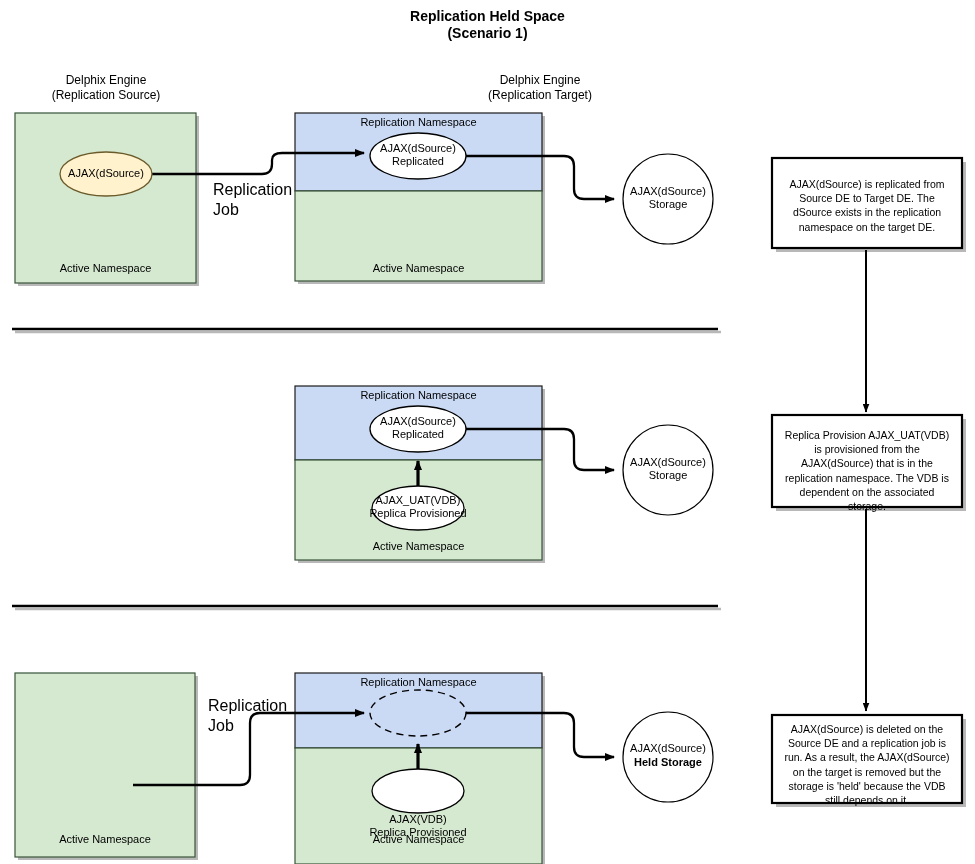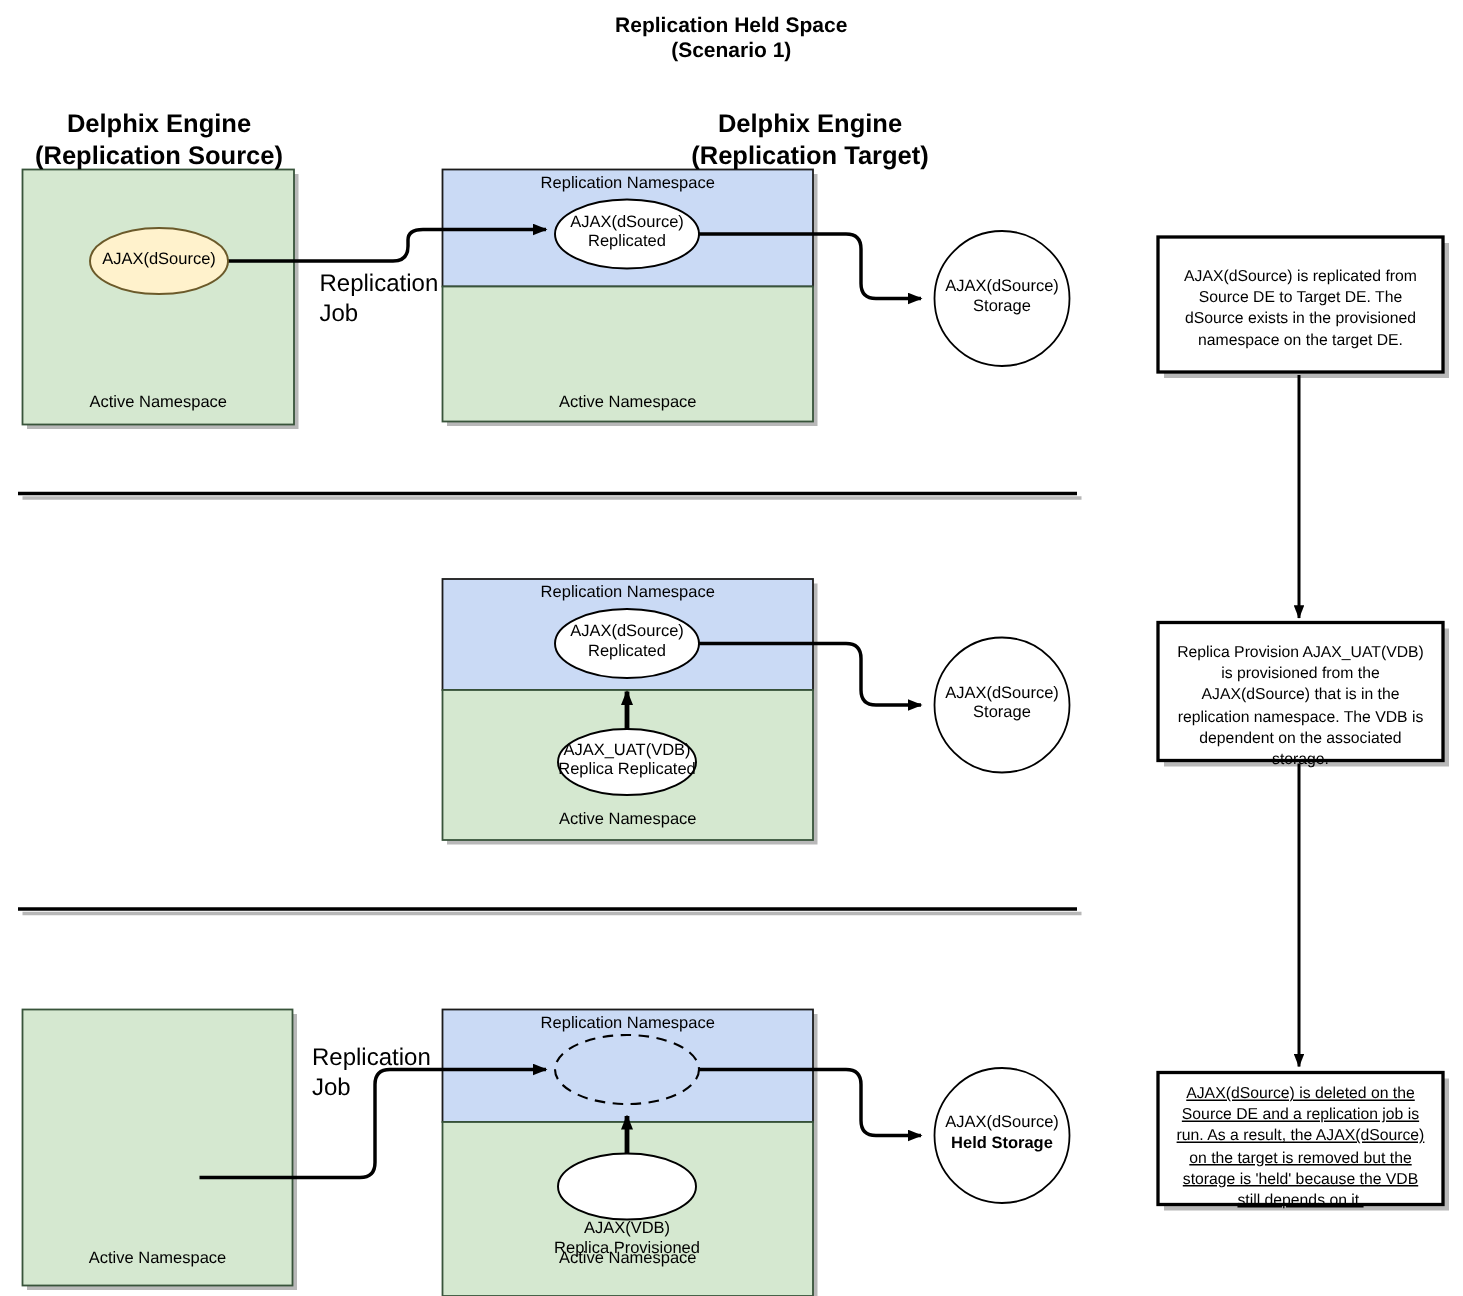--- a/index.html
+++ b/index.html
@@ -31,22 +31,22 @@
   }
   .title {
     font-size: 14px;
     font-weight: bold;
     left: 0;
     right: 0;
     top: 8px;
     text-align: center;
   }
   .hdr {
-    font-size: 17px;
-    font-weight: bold;
+    font-size: 12px;
+    font-weight: normal;
   }
   .hdr-src { left: 15px; width: 182px; top: 73px; }
   .hdr-tgt { left: 395px; width: 290px; top: 73px; }
 
   .ns-label { font-size: 11px; text-align: center; }
   .node-label { font-size: 11px; }
   .edge-label { font-size: 16px; }
   .note-text {
     font-size: 10.5px;
     line-height: 1.35;
@@ -156,33 +156,33 @@
 
 <div class="lbl ns-label" style="left:15px;width:181px;top:262px;">Active Namespace</div>
 <div class="lbl ns-label" style="left:295px;width:247px;top:116px;">Replication Namespace</div>
 <div class="lbl ns-label" style="left:295px;width:247px;top:262px;">Active Namespace</div>
 <div class="lbl node-label" style="left:60px;width:92px;top:167px;">AJAX(dSource)</div>
 <div class="lbl node-label" style="left:368px;width:100px;top:142px;">AJAX(dSource)
 Replicated</div>
 <div class="lbl node-label" style="left:618px;width:100px;top:185px;">AJAX(dSource)
 Storage</div>
 <div class="lbl edge-label" style="left:213px;width:90px;top:180px;text-align:left;">Replication Job</div>
-<div class="lbl note-text" style="left:780px;width:174px;top:177px;">AJAX(dSource) is replicated from Source DE to Target DE.  The dSource exists in the provisioned namespace on the target DE.</div>
+<div class="lbl note-text" style="left:780px;width:174px;top:177px;">AJAX(dSource) is replicated from Source DE to Target DE.  The dSource exists in the replication namespace on the target DE.</div>
 
 <div class="lbl ns-label" style="left:295px;width:247px;top:389px;">Replication Namespace</div>
 <div class="lbl ns-label" style="left:295px;width:247px;top:540px;">Active Namespace</div>
 <div class="lbl node-label" style="left:368px;width:100px;top:415px;">AJAX(dSource)
 Replicated</div>
 <div class="lbl node-label" style="left:360px;width:116px;top:494px;">AJAX_UAT(VDB)
-Replica Replicated</div>
+Replica Provisioned</div>
 <div class="lbl node-label" style="left:618px;width:100px;top:456px;">AJAX(dSource)
 Storage</div>
 <div class="lbl note-text" style="left:780px;width:174px;top:428px;">Replica Provision AJAX_UAT(VDB) is provisioned from the AJAX(dSource) that is in the replication namespace.  The VDB is dependent on the associated storage.</div>
 
 <div class="lbl ns-label" style="left:15px;width:180px;top:833px;">Active Namespace</div>
 <div class="lbl ns-label" style="left:295px;width:247px;top:676px;">Replication Namespace</div>
 <div class="lbl ns-label" style="left:295px;width:247px;top:833px;">Active Namespace</div>
 <div class="lbl node-label" style="left:360px;width:116px;top:777px;margin-top:36px;">AJAX(VDB)
 Replica Provisioned</div>
 <div class="lbl node-label" style="left:618px;width:100px;top:742px;">AJAX(dSource)</div>
 <div class="lbl node-label bold-line" style="left:618px;width:100px;top:756px;text-align:center;">Held Storage</div>
 <div class="lbl edge-label" style="left:208px;width:100px;top:696px;text-align:left;">Replication Job</div>
-<div class="lbl note-text" style="left:780px;width:174px;top:722px;text-decoration:underline;">AJAX(dSource) is deleted on the Source DE and a replication job is run.  As a result, the AJAX(dSource) on the target is removed but the storage is 'held' because the VDB still depends on it.</div>
+<div class="lbl note-text" style="left:780px;width:174px;top:722px;">AJAX(dSource) is deleted on the Source DE and a replication job is run.  As a result, the AJAX(dSource) on the target is removed but the storage is 'held' because the VDB still depends on it.</div>
 
 </body></html>

